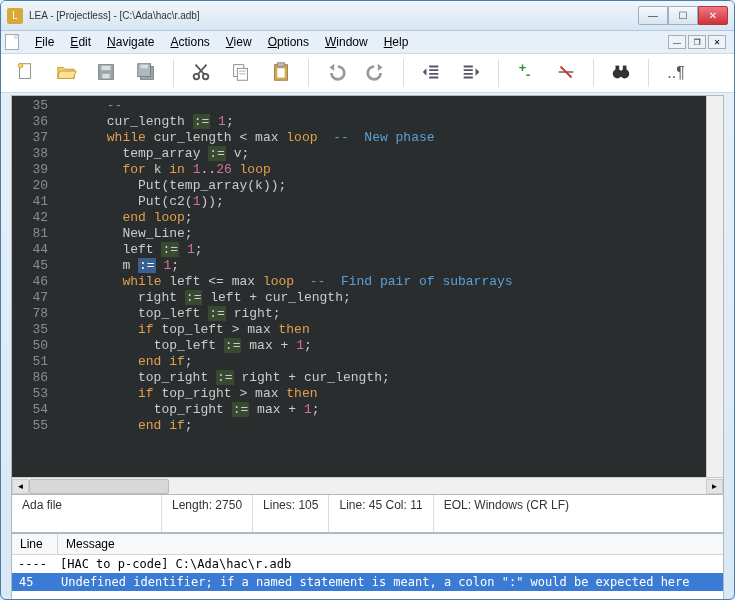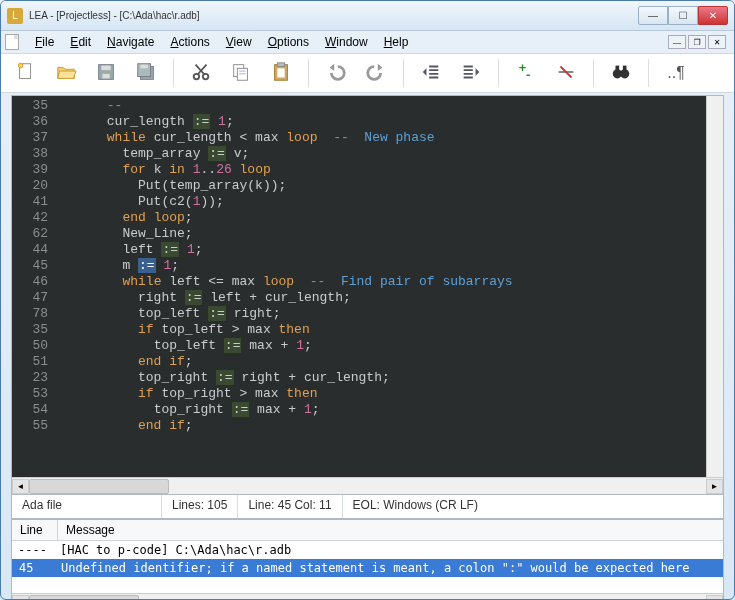--- a/index.html
+++ b/index.html
@@ -124,21 +124,21 @@
     border-top: 1px solid #ccc;
     display:flex; align-items:center;
   }
   .hscroll .arrow { width:17px; height:15px; background:#e4e4e4; border:1px solid #ccc; display:flex; align-items:center; justify-content:center; font-size:8px;}
   .hscroll .track { flex:1; height:15px; background:#f0f0f0; position:relative;}
   .hscroll .thumb { position:absolute; left:0; top:0; height:15px; width:140px; background:#d8d8d8; border:1px solid #bbb; border-radius:2px;}
   .vscroll {
     width:17px; background:#f0f0f0; border-left:1px solid #ccc;
   }
   .statusbar {
-    height: 24px;
+    height: 38px;
     margin: 0 10px;
     background: #fff;
     border: 1px solid #b0b8c0;
     border-top: none;
     display:flex;
     font-size: 12px; color:#333;
   }
   .statusbar .cell {
     padding: 3px 10px;
     border-right: 1px solid #d8dde0;
@@ -339,48 +339,49 @@
   <div class="code-wrap">
     <div class="gutter" id="gutter">
         <div>35</div>
         <div>36</div>
         <div>37</div>
         <div>38</div>
         <div>39</div>
         <div>20</div>
         <div>41</div>
         <div>42</div>
-        <div>62</div>
+        <div>81</div>
         <div>44</div>
         <div>45</div>
         <div>46</div>
         <div>47</div>
         <div>78</div>
         <div>35</div>
         <div>50</div>
         <div>51</div>
-        <div>23</div>
+        <div>86</div>
         <div>53</div>
         <div>54</div>
         <div>55</div>
       </div>
     <div class="code" id="code"><div>      <span class="cm">--</span></div><div>      <span class="n">cur_length</span> <span class="assign">:=</span> <span class="num">1</span><span class="op">;</span></div><div>      <span class="k">while</span> <span class="n">cur_length</span> <span class="op">&lt;</span> <span class="n">max</span> <span class="k">loop</span>  <span class="cm">--  New phase</span></div><div>        <span class="n">temp_array</span> <span class="assign">:=</span> <span class="n">v</span><span class="op">;</span></div><div>        <span class="k">for</span> <span class="n">k</span> <span class="k">in</span> <span class="num">1</span><span class="op">.</span><span class="op">.</span><span class="num">26</span> <span class="k">loop</span></div><div>          <span class="n">Put</span><span class="op">(</span><span class="n">temp_array</span><span class="op">(</span><span class="n">k</span><span class="op">)</span><span class="op">)</span><span class="op">;</span></div><div>          <span class="n">Put</span><span class="op">(</span><span class="n">c2</span><span class="op">(</span><span class="num">1</span><span class="op">)</span><span class="op">)</span><span class="op">;</span></div><div>        <span class="k">end</span> <span class="k">loop</span><span class="op">;</span></div><div>        <span class="n">New_Line</span><span class="op">;</span></div><div>        <span class="n">left</span> <span class="assign">:=</span> <span class="num">1</span><span class="op">;</span></div><div>        <span class="n">m</span> <span class="sel">:=</span> <span class="num">1</span><span class="op">;</span></div><div>        <span class="k">while</span> <span class="n">left</span> <span class="op">&lt;</span><span class="op">=</span> <span class="n">max</span> <span class="k">loop</span>  <span class="cm">--  Find pair of subarrays</span></div><div>          <span class="n">right</span> <span class="assign">:=</span> <span class="n">left</span> <span class="op">+</span> <span class="n">cur_length</span><span class="op">;</span></div><div>          <span class="n">top_left</span> <span class="assign">:=</span> <span class="n">right</span><span class="op">;</span></div><div>          <span class="k">if</span> <span class="n">top_left</span> <span class="op">&gt;</span> <span class="n">max</span> <span class="k">then</span></div><div>            <span class="n">top_left</span> <span class="assign">:=</span> <span class="n">max</span> <span class="op">+</span> <span class="num">1</span><span class="op">;</span></div><div>          <span class="k">end</span> <span class="k">if</span><span class="op">;</span></div><div>          <span class="n">top_right</span> <span class="assign">:=</span> <span class="n">right</span> <span class="op">+</span> <span class="n">cur_length</span><span class="op">;</span></div><div>          <span class="k">if</span> <span class="n">top_right</span> <span class="op">&gt;</span> <span class="n">max</span> <span class="k">then</span></div><div>            <span class="n">top_right</span> <span class="assign">:=</span> <span class="n">max</span> <span class="op">+</span> <span class="num">1</span><span class="op">;</span></div><div>          <span class="k">end</span> <span class="k">if</span><span class="op">;</span></div></div>
     <div class="vscroll"></div>
   </div>
   <div class="hscroll">
     <div class="arrow">◄</div>
     <div class="track">
         <div class="thumb"></div>
       </div>
     <div class="arrow">►</div>
   </div>
 </div>
 
 <div class="statusbar">
   <div class="cell" style="width:150px">Ada file</div>
+  <div class="cell">Length: 2750</div>
   <div class="cell">Lines: 105</div>
   <div class="cell">Line: 45 Col: 11</div>
   <div class="cell" style="flex:1;border-right:none">EOL: Windows (CR LF)</div>
 </div>
 
 <div class="msgpanel">
   <div class="msg-header">
     <div class="col line">Line</div>
     <div class="col" style="flex:1;border-right:none">Message</div>
   </div>

